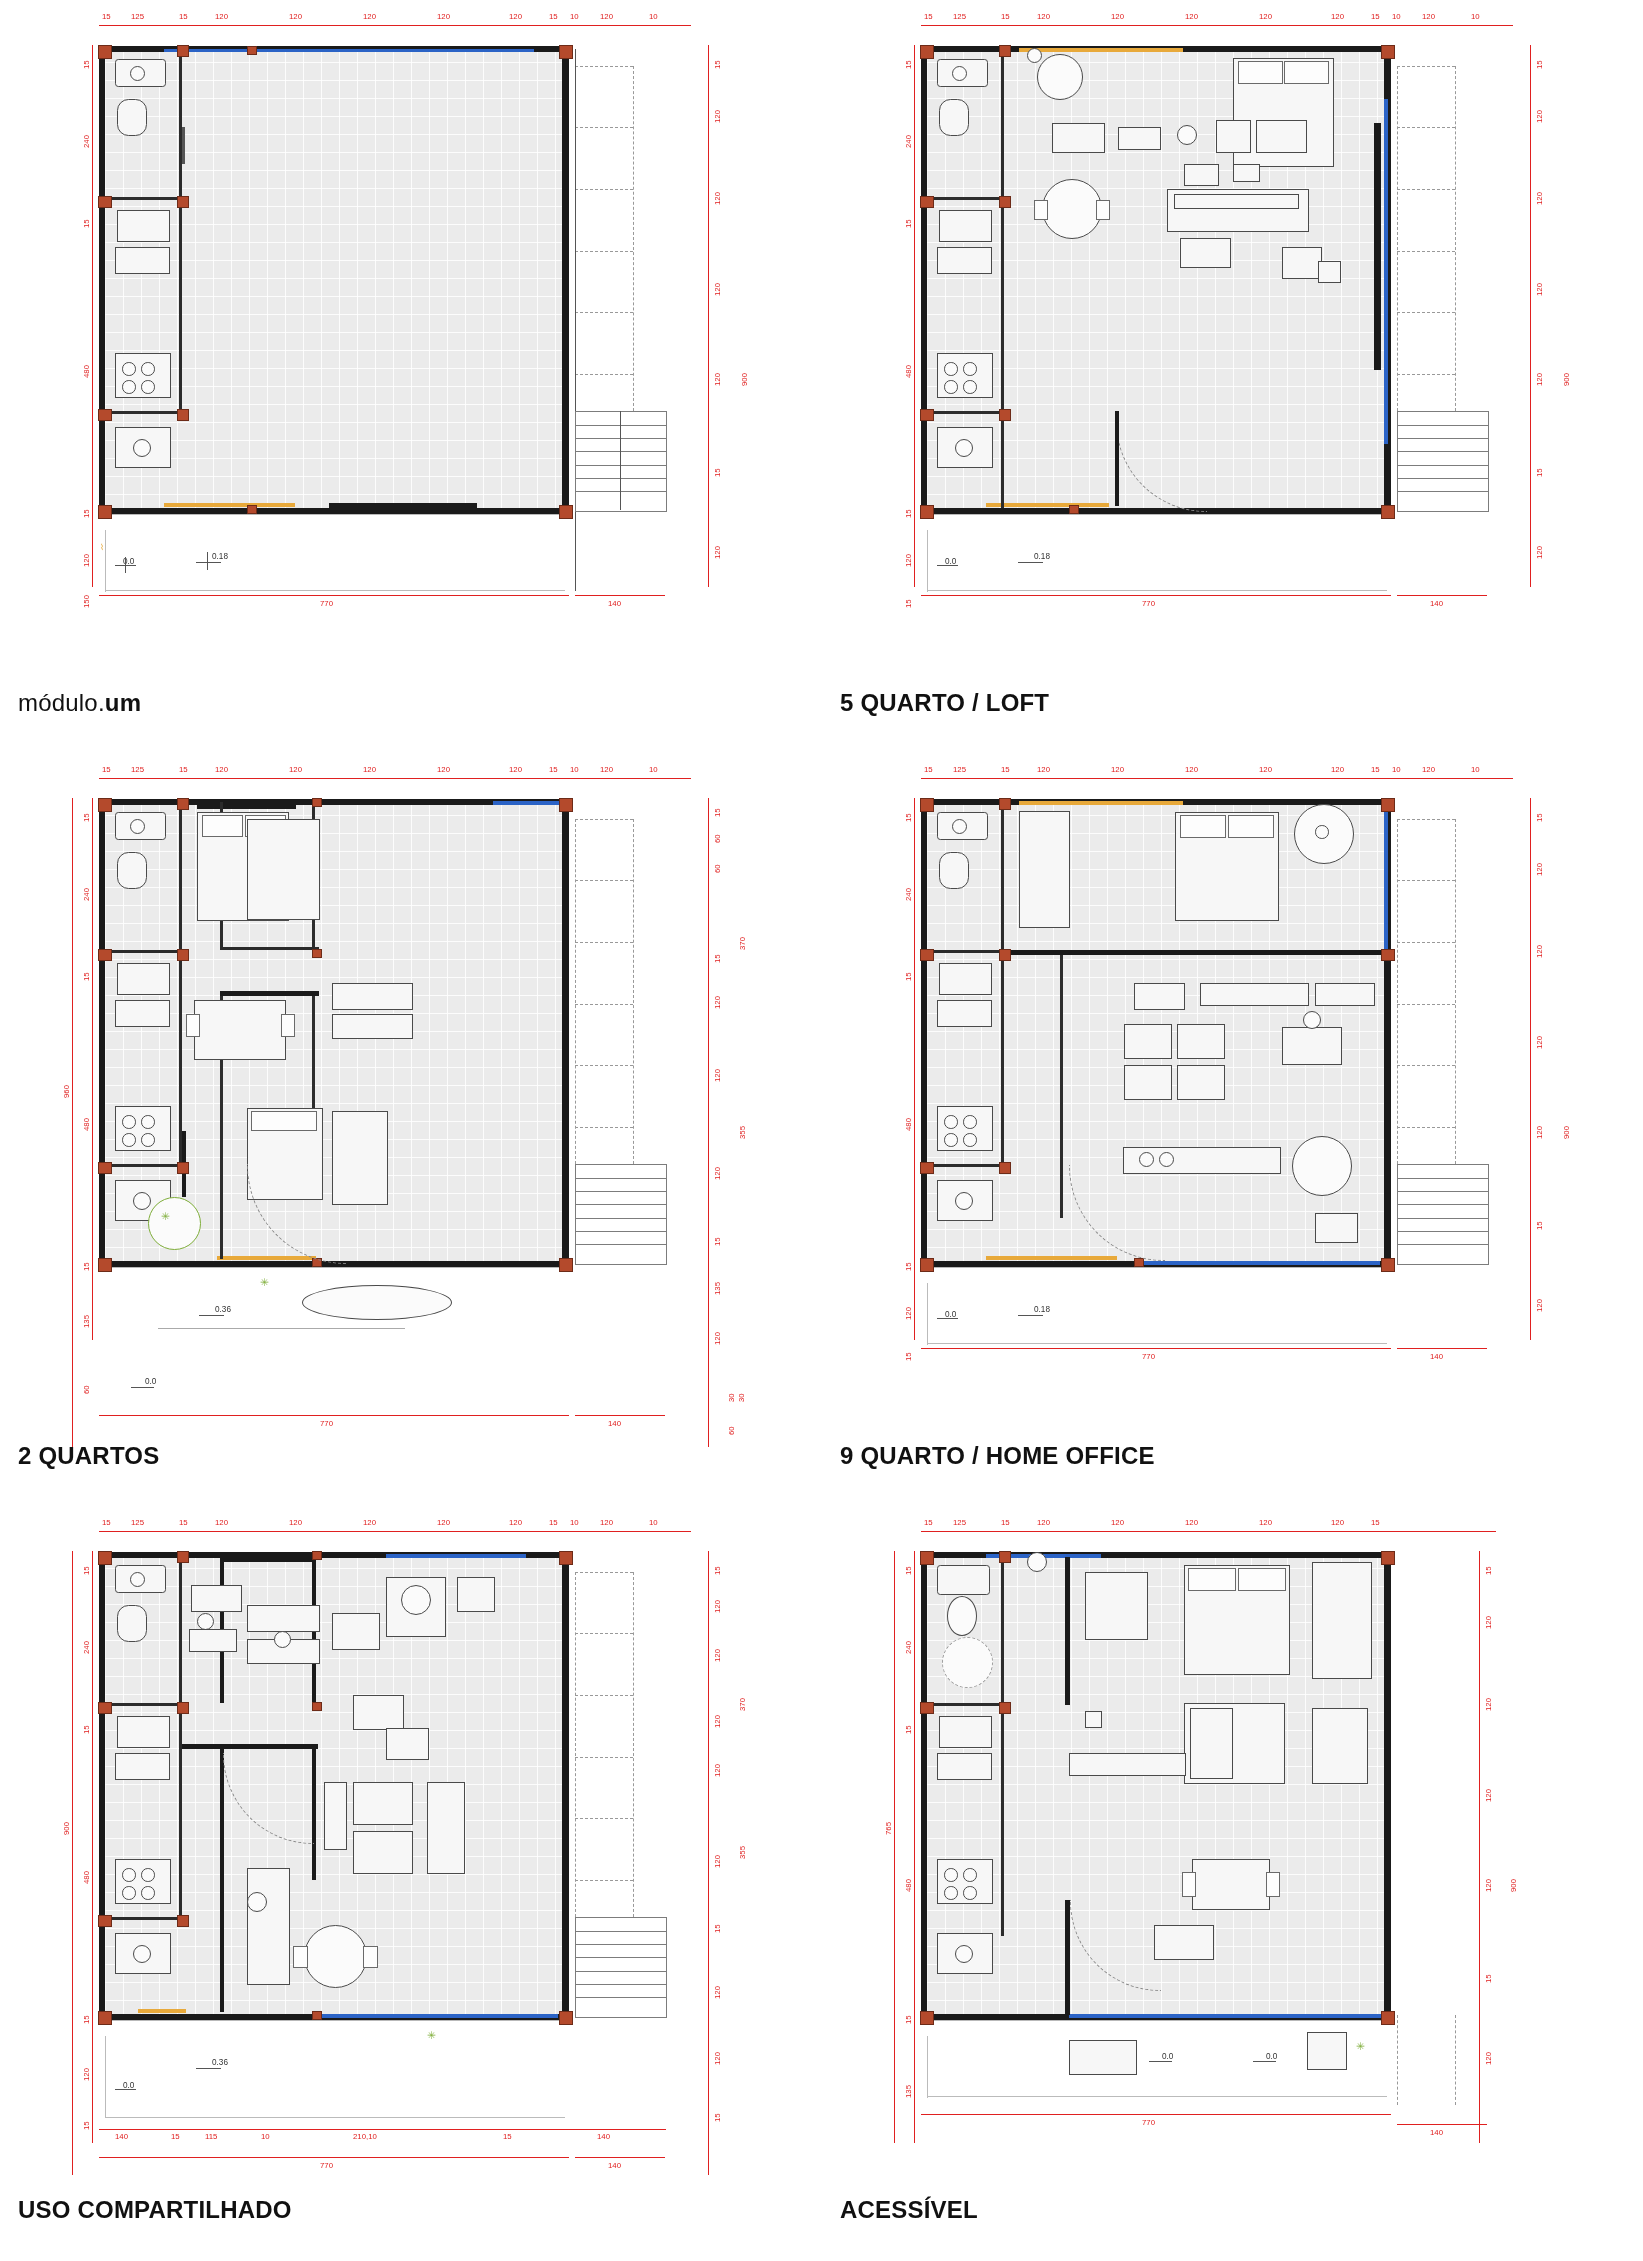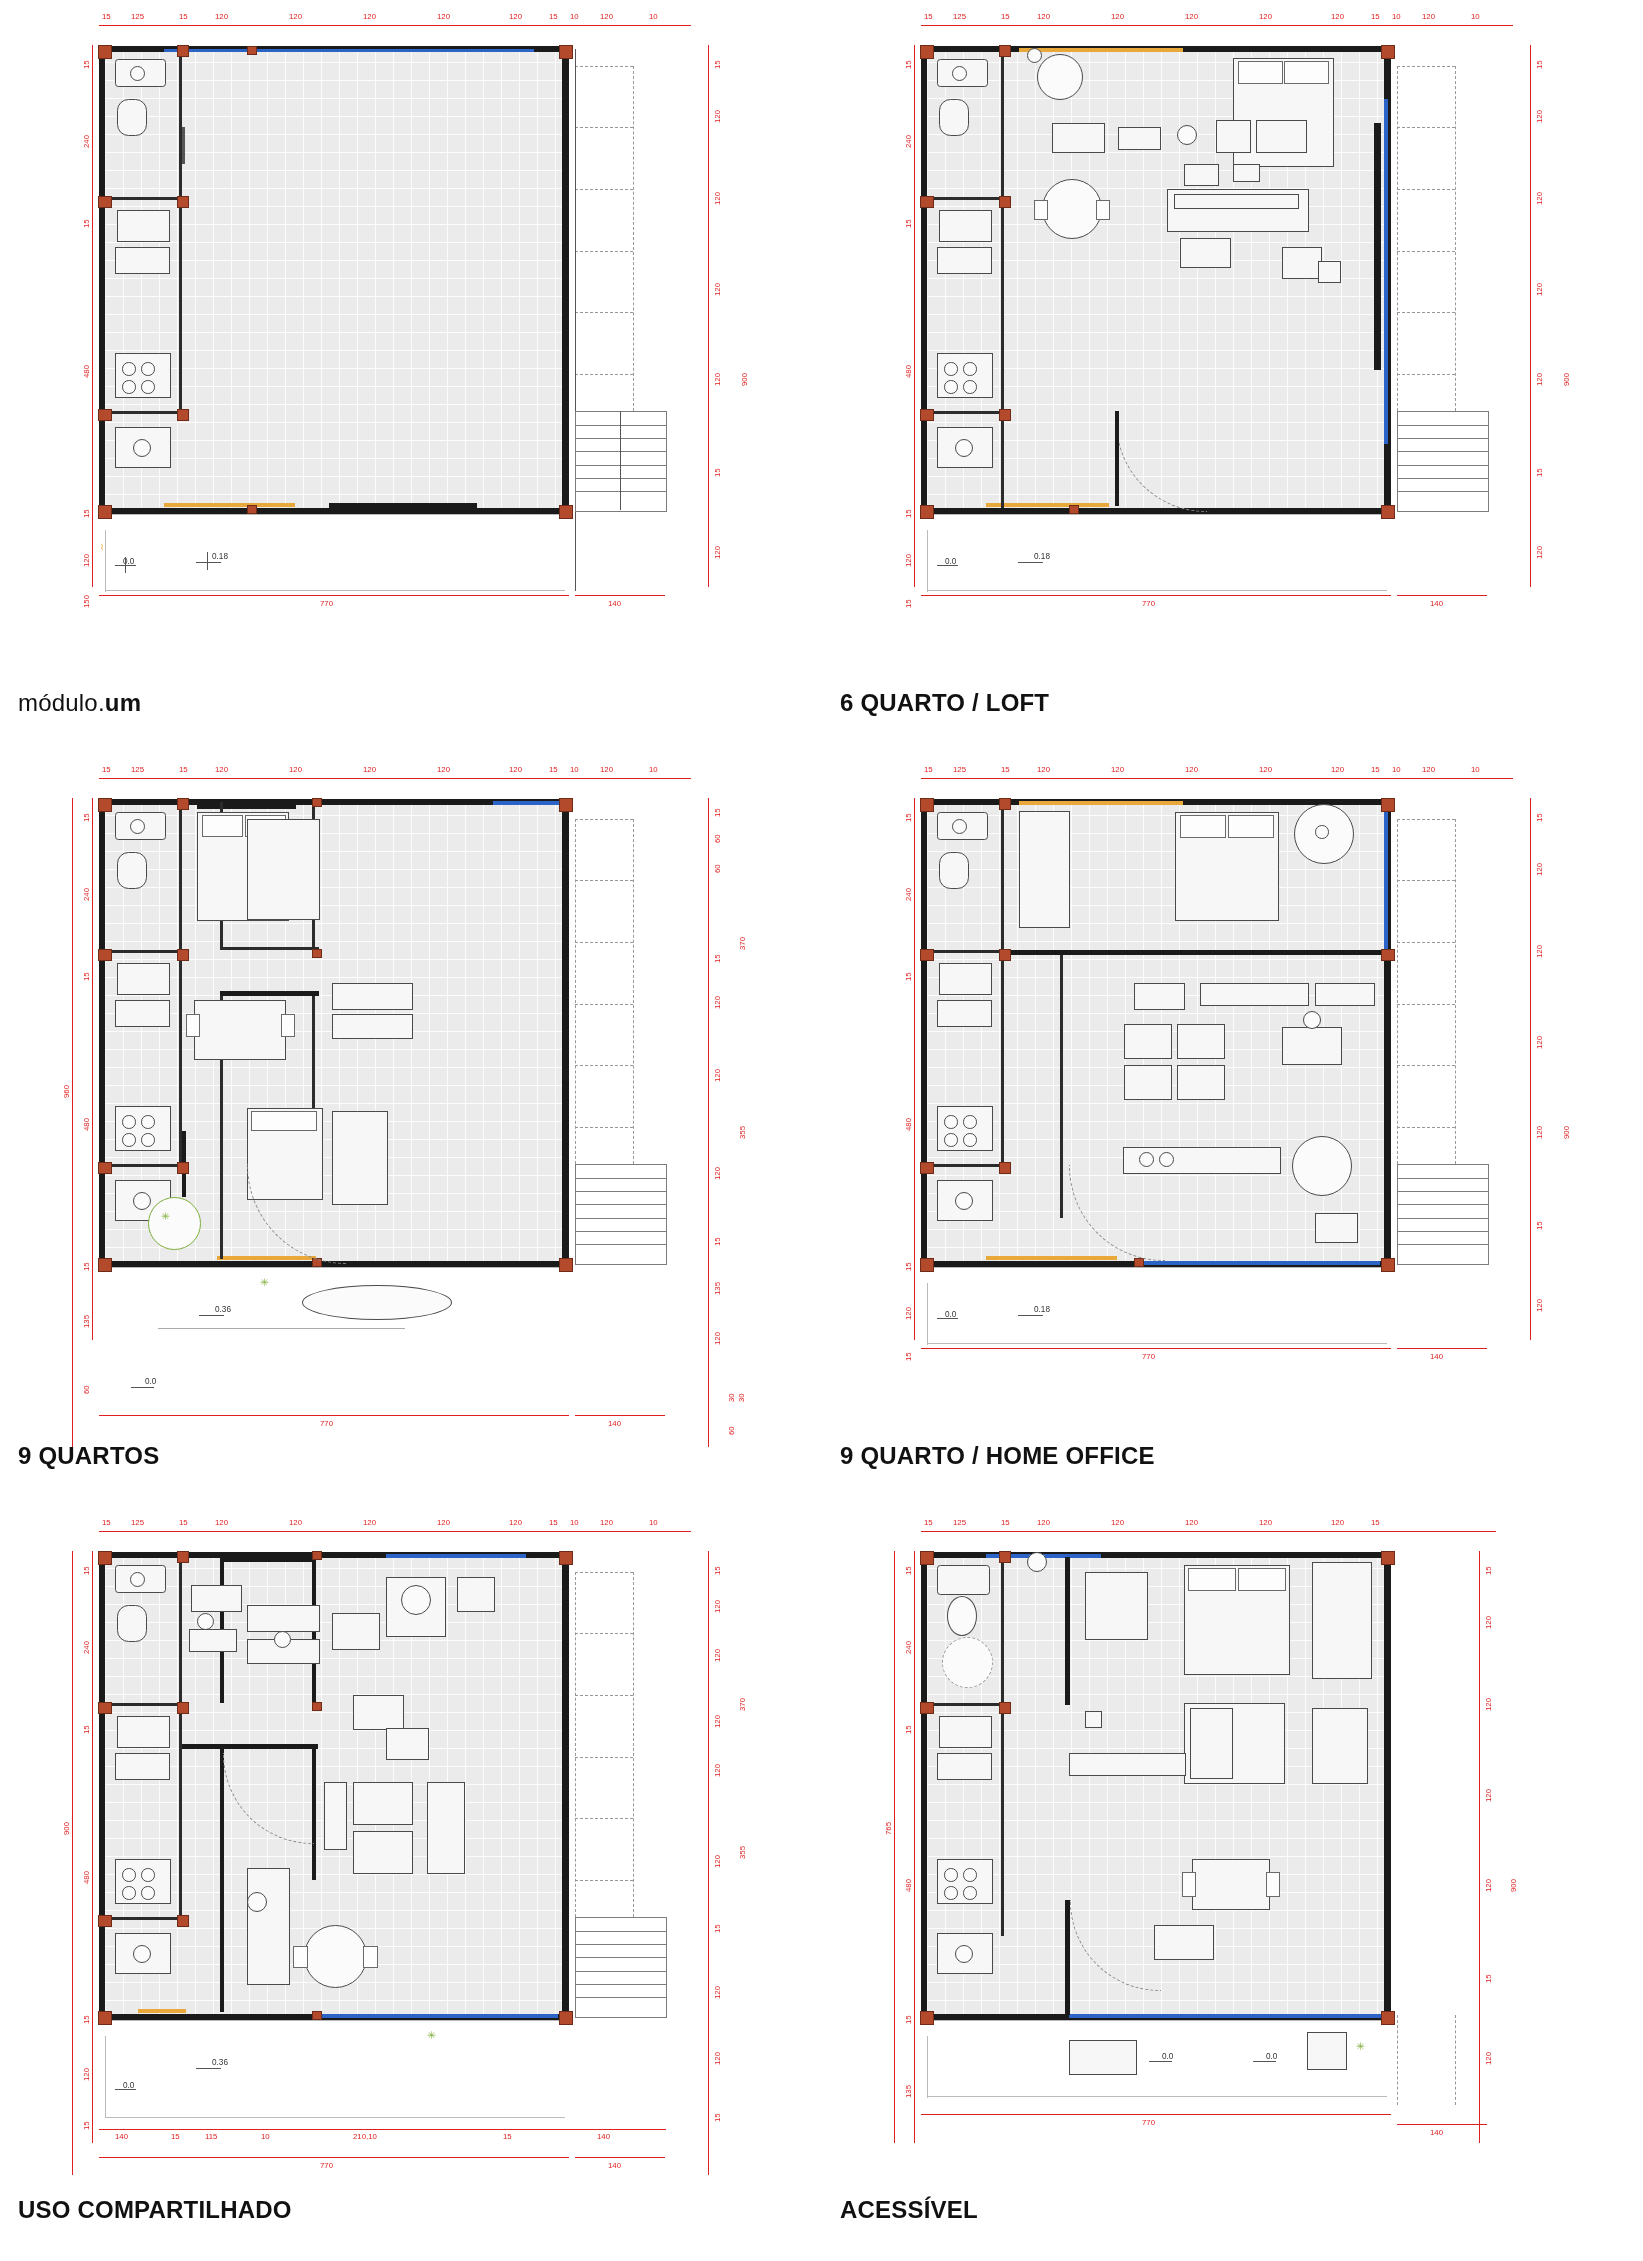--- a/index.html
+++ b/index.html
@@ -296,21 +296,21 @@
         <div class="line" style="left:196px;top:562px;width:25px;height:0.8px;"></div>
 
         <div class="dim" style="left:99px;top:595px;width:470px;"></div>
         <div class="dim" style="left:575px;top:595px;width:90px;"></div>
         <div class="dlabel" style="left:320px;top:599px;">770</div>
         <div class="dlabel" style="left:608px;top:599px;">140</div>
         <div class="line" style="left:105px;top:530px;width:0.8px;height:62px;background:#bbb;"></div>
         <div class="line" style="left:105px;top:590px;width:460px;height:0.8px;background:#bbb;"></div>
       </div>
     </div>
-    <div class="caption bold">6 QUARTO / LOFT</div>
+    <div class="caption bold">5 QUARTO / LOFT</div>
   </div>
 
   <div class="cell">
     <div class="planwrap">
       <div class="plan">
         <div class="dim" style="left:99px;top:25px;width:592px;"></div>
         <div class="dlabel" style="left:102px;top:11.5px;">15</div>
         <div class="dlabel" style="left:131px;top:11.5px;">125</div>
         <div class="dlabel" style="left:179px;top:11.5px;">15</div>
         <div class="dlabel" style="left:215px;top:11.5px;">120</div>
@@ -445,21 +445,21 @@
         <div class="line" style="left:199px;top:562px;width:25px;height:0.8px;"></div>
         <div class="lvl" style="left:145px;top:624px;">0.0</div>
         <div class="line" style="left:131px;top:634px;width:23px;height:0.8px;"></div>
 
         <div class="dim" style="left:99px;top:662px;width:470px;"></div>
         <div class="dim" style="left:575px;top:662px;width:90px;"></div>
         <div class="dlabel" style="left:320px;top:666px;">770</div>
         <div class="dlabel" style="left:608px;top:666px;">140</div>
       </div>
     </div>
-    <div class="caption bold">9 QUARTOS</div>
+    <div class="caption bold">2 QUARTOS</div>
   </div>
 
   <div class="cell">
     <div class="planwrap">
       <div class="plan">
         <div class="dim" style="left:99px;top:25px;width:592px;"></div>
         <div class="dlabel" style="left:102px;top:11.5px;">15</div>
         <div class="dlabel" style="left:131px;top:11.5px;">125</div>
         <div class="dlabel" style="left:179px;top:11.5px;">15</div>
         <div class="dlabel" style="left:215px;top:11.5px;">120</div>

